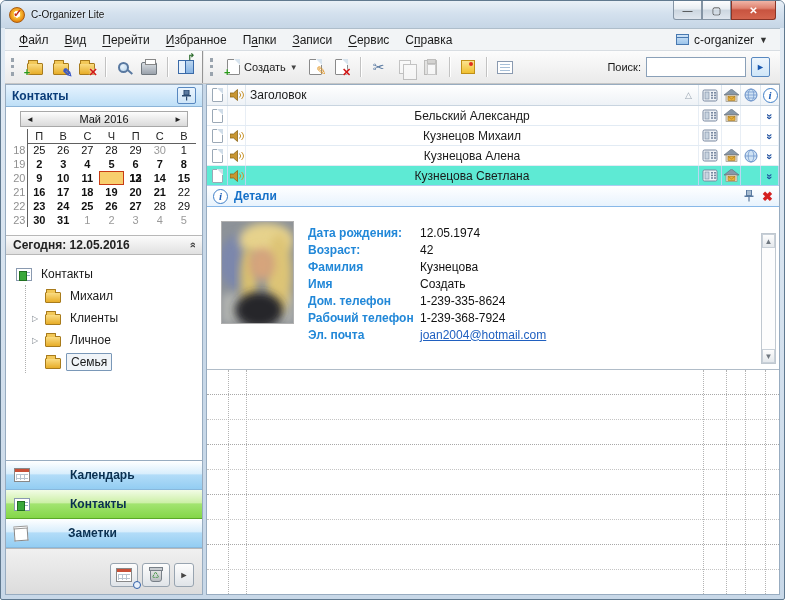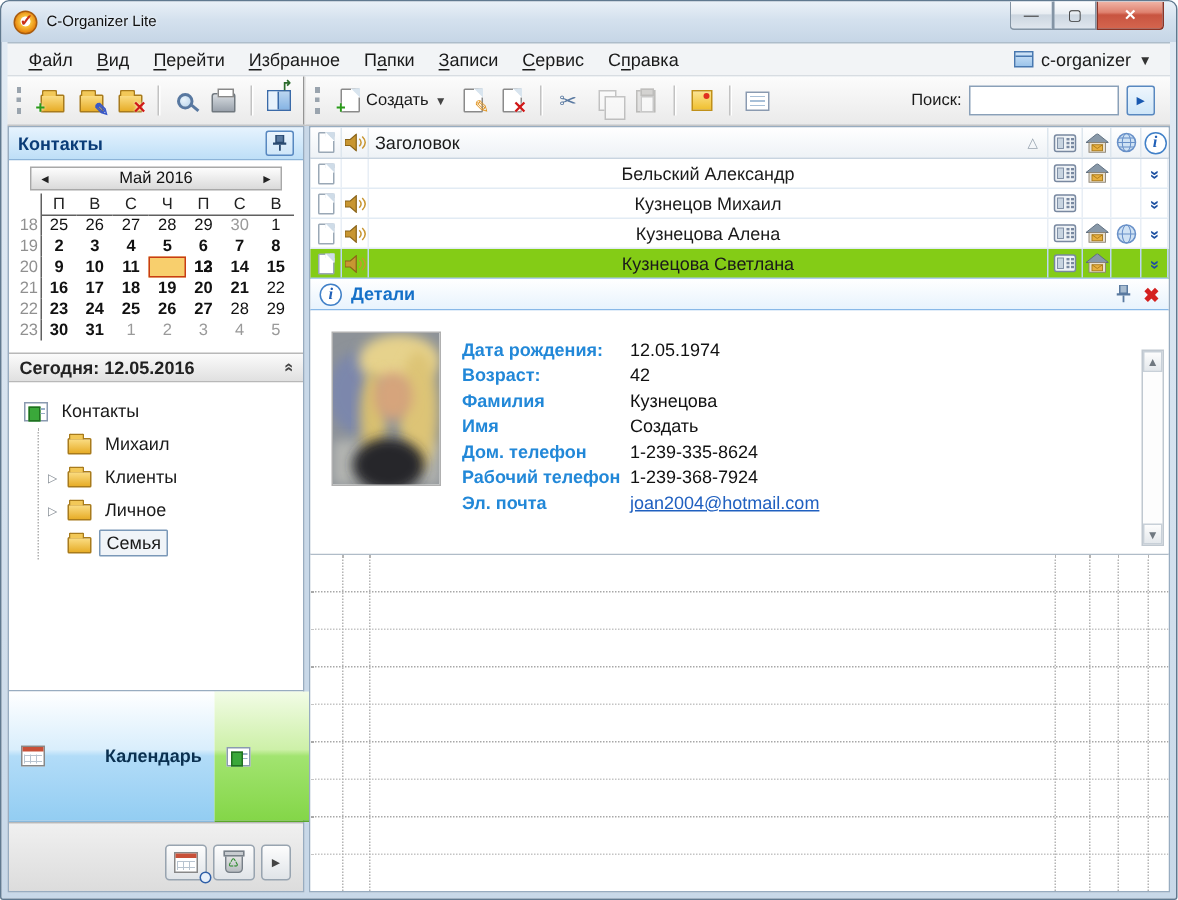--- a/index.html
+++ b/index.html
@@ -116,21 +116,21 @@
   .tree-children { margin-left:9px; border-left:1px dotted #b0b0b0; padding-left:4px; }
   .tri { width:10px; font-size:8px; color:#808890; text-align:center; }
   .tree-label { padding:1px 4px; }
   .tree-label.sel { border:1px solid #7a98b8; background:#f0f4f8; border-radius:1px; }
   .card-ic { width:16px; height:13px; background:#fff; border:1px solid #8a9ab0; position:relative; }
   .card-ic::before { content:""; position:absolute; left:2px; top:2px; width:6px; height:8px; background:#3aa83a; border:1px solid #207020; }
   .card-ic::after { content:""; position:absolute; left:10px; right:1px; top:3px; height:6px;
        background:repeating-linear-gradient(#9ab0c8 0 1px, transparent 1px 3px); }
   .folder.small { width:16px; height:11px; }
 
-  .navstack { flex:0 0 88px; display:flex; flex-direction:row; border-top:1px solid #98acc0; }
+  .navstack { flex:0 0 88px; display:flex; flex-direction:column; border-top:1px solid #98acc0; }
   .nav-item { flex:1; display:flex; align-items:center; gap:10px; padding:0 8px; border-bottom:1px solid #88b8dc;
               background:linear-gradient(#ffffff,#d9eefc 45%,#b2dcf8 50%,#93cdf2); }
   .nav-item .nl { font-weight:bold; color:#0a3050; font-size:12px; margin-left:30px; }
   .nav-item.active { background:linear-gradient(#f2fce6,#cdf0a8 45%,#a2e470 50%,#84d648); border-color:#5aa828; }
   .cal-ic { width:16px; height:14px; background:#fff; border:1px solid #888; position:relative; }
   .cal-ic::before { content:""; position:absolute; top:0; left:0; right:0; height:3px; background:#c85038; }
   .cal-ic::after { content:""; position:absolute; left:1px; right:1px; top:5px; bottom:1px;
        background:repeating-linear-gradient(90deg,#b8c4d0 0 1px, transparent 1px 4px),repeating-linear-gradient(#b8c4d0 0 1px, transparent 1px 4px); }
   .task-ic { width:14px; height:15px; background:#fff; border:1px solid #888; position:relative; }
   .task-ic::after { content:"✓"; position:absolute; left:2px; top:0px; color:#d01818; font-weight:bold; font-size:11px; }
@@ -155,21 +155,21 @@
   .col-doc { width:21px; flex:0 0 21px; }
   .col-spk { width:18px; flex:0 0 18px; }
   .col-title { flex:1; justify-content:flex-start; padding:0 4px; position:relative; }
   .col-ph { width:23px; flex:0 0 23px; }
   .col-hm { width:19px; flex:0 0 19px; }
   .col-gl { width:20px; flex:0 0 20px; }
   .col-in { width:18px; flex:0 0 18px; border-right:none; }
   .sort-tri { position:absolute; right:6px; color:#98a4b0; font-size:9px; }
 
   .lrow { flex:0 0 20px; display:flex; align-items:stretch; border-bottom:1px solid #e2ebf4; background:#fff; }
-  .lrow.sel { background:#84cc16; border-color:#aecdf0; }
+  .lrow.sel { background:#5eead4; border-color:#aecdf0; }
   .cell { display:flex; align-items:center; justify-content:center; border-right:1px solid #e8eef5; }
   .lrow.sel .cell { border-color:#bcd6f2; }
   .doc-ic { width:11px; height:14px; background:#fff; border:1px solid #9aa8b6; border-radius:1px; position:relative; }
   .doc-ic::before { content:""; position:absolute; right:-1px; top:-1px; border:3px solid; border-color:#cfdce8 #cfdce8 #fff #fff; }
   .chev-dn { color:#1e50a0; font-weight:bold; transform:rotate(90deg); font-size:11px; letter-spacing:-1px; }
 
   
   .details { flex:0 0 184px; display:flex; flex-direction:column; border-bottom:1px solid #b0bcc8; position:relative; }
   .det-header { flex:0 0 21px; display:flex; align-items:center; gap:6px; padding:0 6px;
                 background:linear-gradient(#ffffff,#e8f3fd); border-bottom:1px solid #88b8e8; }

